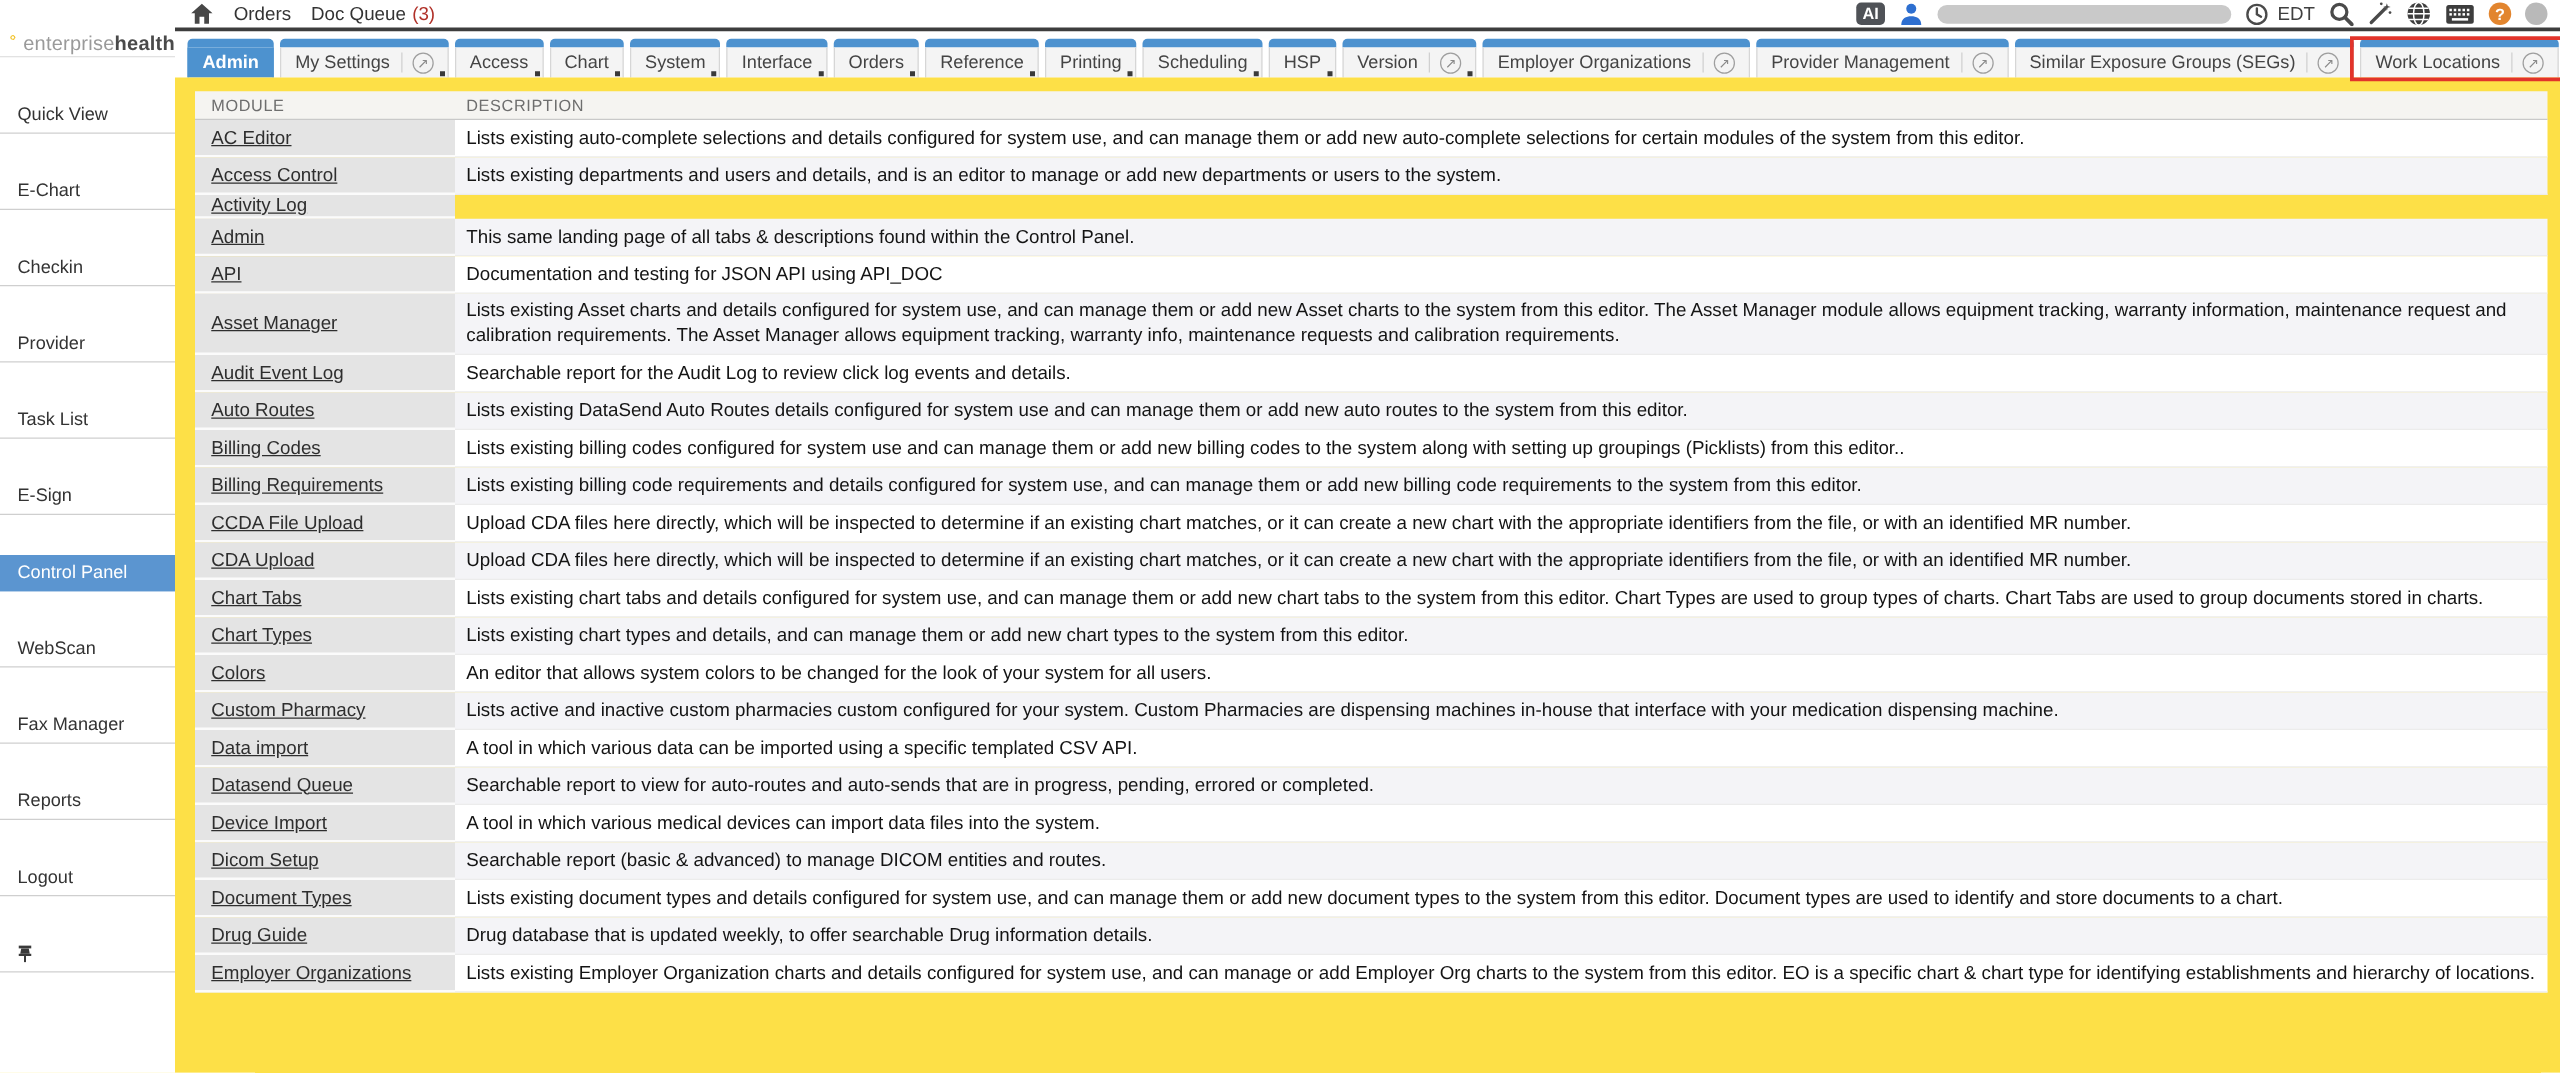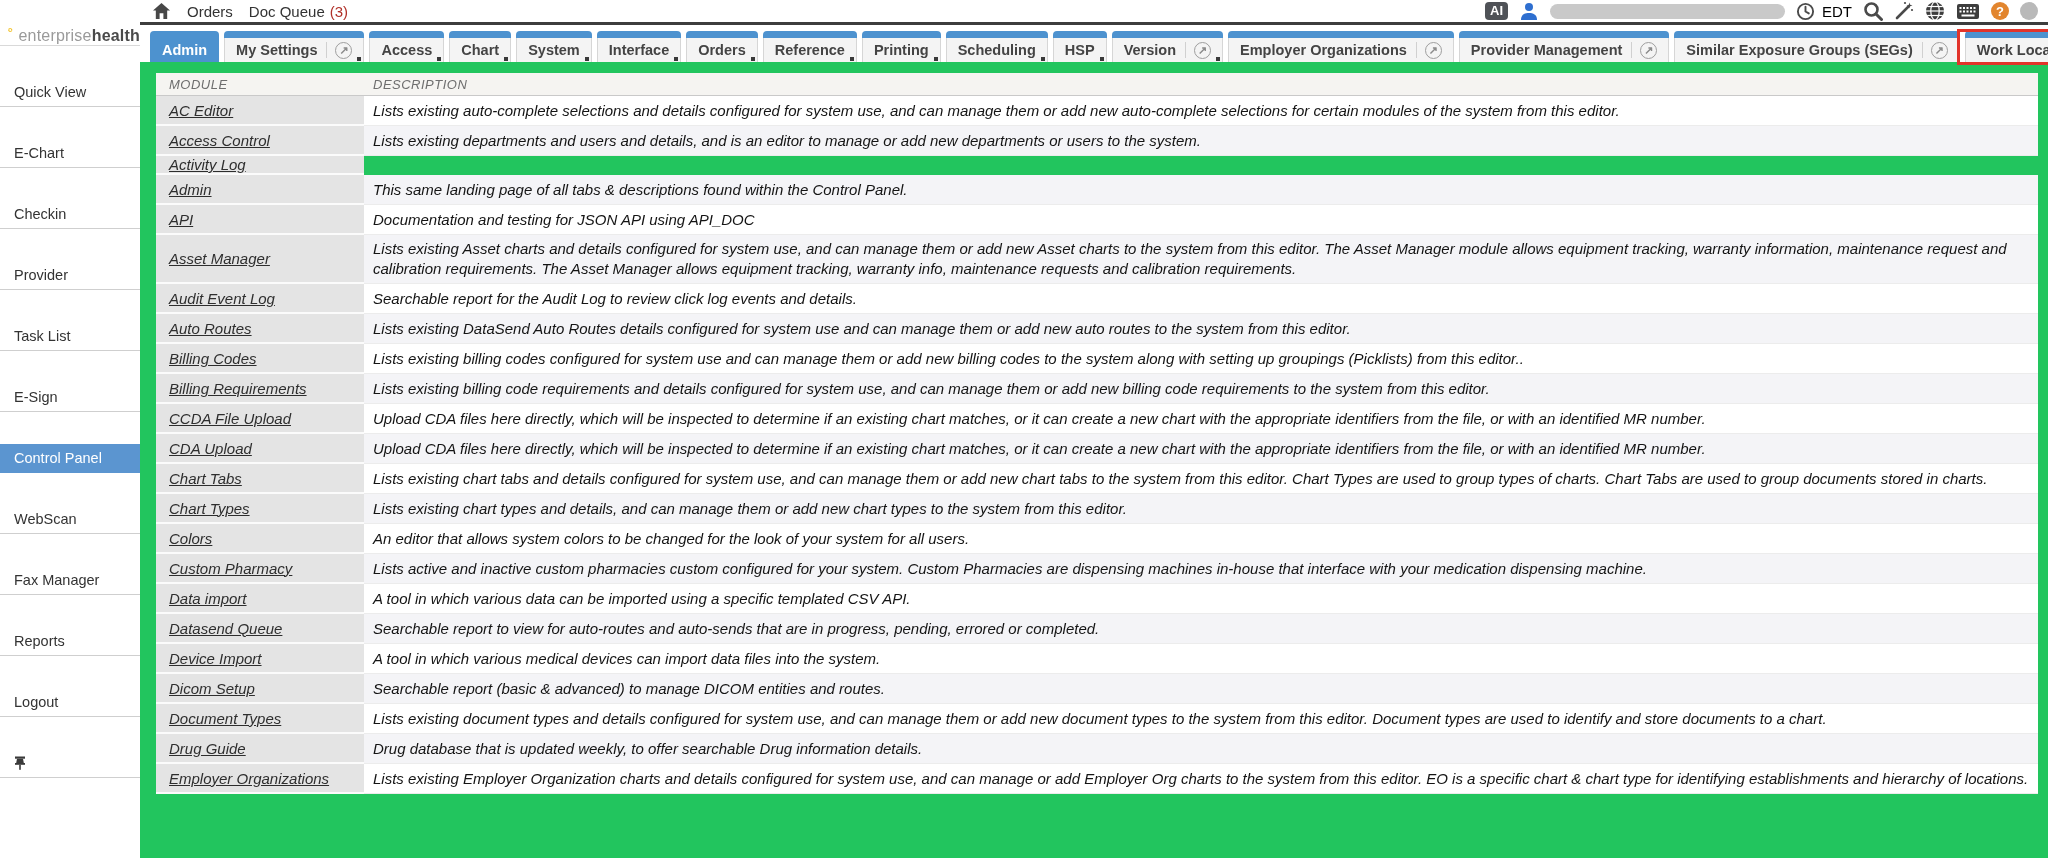--- a/index.html
+++ b/index.html
@@ -19,44 +19,44 @@
   
   .topbar { position:absolute; left:140px; top:0; right:0; height:25px; background:#fff;
             border-bottom:3px solid #3d3d3d; display:flex; align-items:center; }
   .crumbs { display:flex; align-items:center; gap:16px; padding-left:12px; font-size:15px; color:#333; }
   .crumb { cursor:pointer; }
   .dq-count { color:#b03028; margin-left:5px; }
   .top-right { margin-left:auto; display:flex; align-items:center; gap:11px; padding-right:10px; }
   .ai-badge { background:#4f5257; color:#fff; font-weight:bold; font-size:13px; border-radius:4px;
               padding:2px 5px; line-height:14px; }
   .redacted { width:235px; height:15px; border-radius:8px; background:#c9c9c9; }
-  .tz { font-size:15px; color:#000000; margin-left:-4px; }
+  .tz { font-size:15px; color:#404040; margin-left:-4px; }
   .help-badge { width:18px; height:18px; border-radius:50%; background:#e2852e; color:#fff;
                 font-size:13px; font-weight:bold; display:flex; align-items:center; justify-content:center; }
   .presence-dot { width:18px; height:18px; border-radius:50%; background:#b9b9b9; }
   .ticon { display:flex; align-items:center; }
 
   
   .tabs-row { position:absolute; left:140px; top:28px; right:0; height:34px; background:#fff; }
   .tab-bar { display:flex; align-items:flex-end; gap:5px; padding-left:10px; height:34px; }
   .tab { position:relative; height:31px; border-radius:4px 4px 0 0; flex:none; cursor:pointer; }
   .tab .cap { height:7px; background:#4d92cf; border-radius:4px 4px 0 0; }
   .tab .tab-body { height:24px; background:#f4f4f4; border-left:1px solid #d6d6d6; border-right:1px solid #d6d6d6;
-                   display:flex; align-items:center; padding:0 11px; font-size:14.5px; color:#444; position:relative;font-weight:bold; }
+                   display:flex; align-items:center; padding:0 11px; font-size:14.5px; color:#444; position:relative; }
   .tab.active .cap { background:#4d92cf; }
   .tab.active .tab-body { background:#4d92cf; color:#fff; font-weight:bold; border-color:#4d92cf; }
   .tab-divider { width:1px; height:16px; background:#d0d0d0; margin-left:9px; }
   .ext-icon { width:17px; height:17px; border:1px solid #9e9e9e; border-radius:50%; color:#8a8a8a;
               font-size:11px; display:flex; align-items:center; justify-content:center; margin-left:8px; flex:none; }
   .corner-mark { position:absolute; right:2px; bottom:1px; width:4px; height:4px; background:#3a3a3a; }
   .red-box { position:absolute; left:-8px; right:-9px; top:-2px; bottom:-3px;
              border:3px solid #e2342b; pointer-events:none; z-index:5; }
 
   
-  .content { position:absolute; left:140px; top:62px; right:0; bottom:0; background:#22c55e;font-style:italic; }
+  .content { position:absolute; left:140px; top:62px; right:0; bottom:0; background:#fde047; }
   .table-wrap { position:absolute; left:16px; right:10px; top:11px; bottom:0; }
   .thead { display:flex; height:23px; background:#f5f4f1; border-bottom:1px solid #c9c9c9; align-items:center; }
   .th { font-size:13px; color:#6e6e6e; letter-spacing:.5px; }
   .th.module { width:208px; padding-left:13px; flex:none; }
   .th.desc { flex:1; padding-left:9px; }
   .trow { display:flex; align-items:stretch; }
   .mcell { width:208px; flex:none; background:#e4e4e4; border-bottom:2px solid #fbfbfb;
            display:flex; align-items:center; padding-left:13px; }
   .mcell a { color:#2e2e2e; font-size:15px; text-decoration:underline; cursor:pointer; }
   .dcell { flex:1; background:#fff; border-bottom:1px solid #ececec; display:flex; align-items:center;

